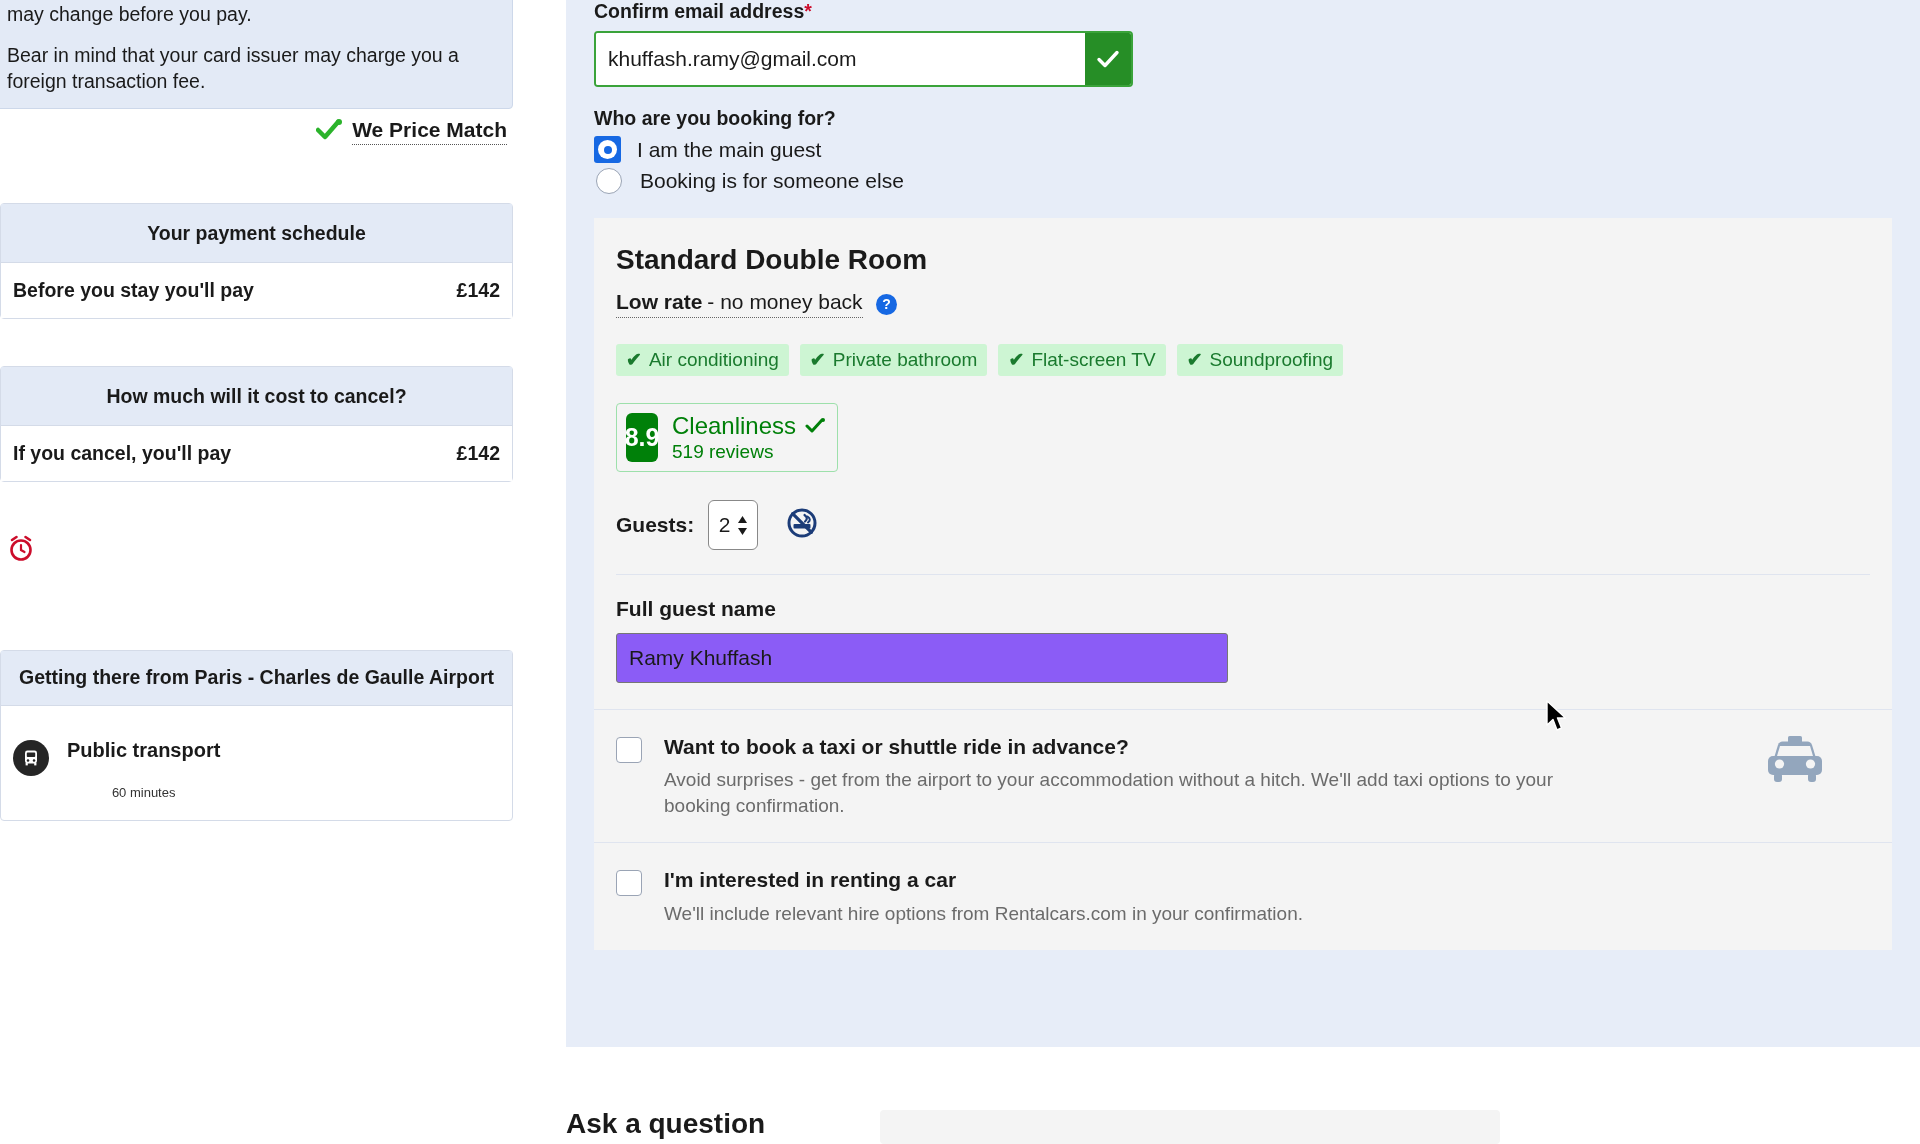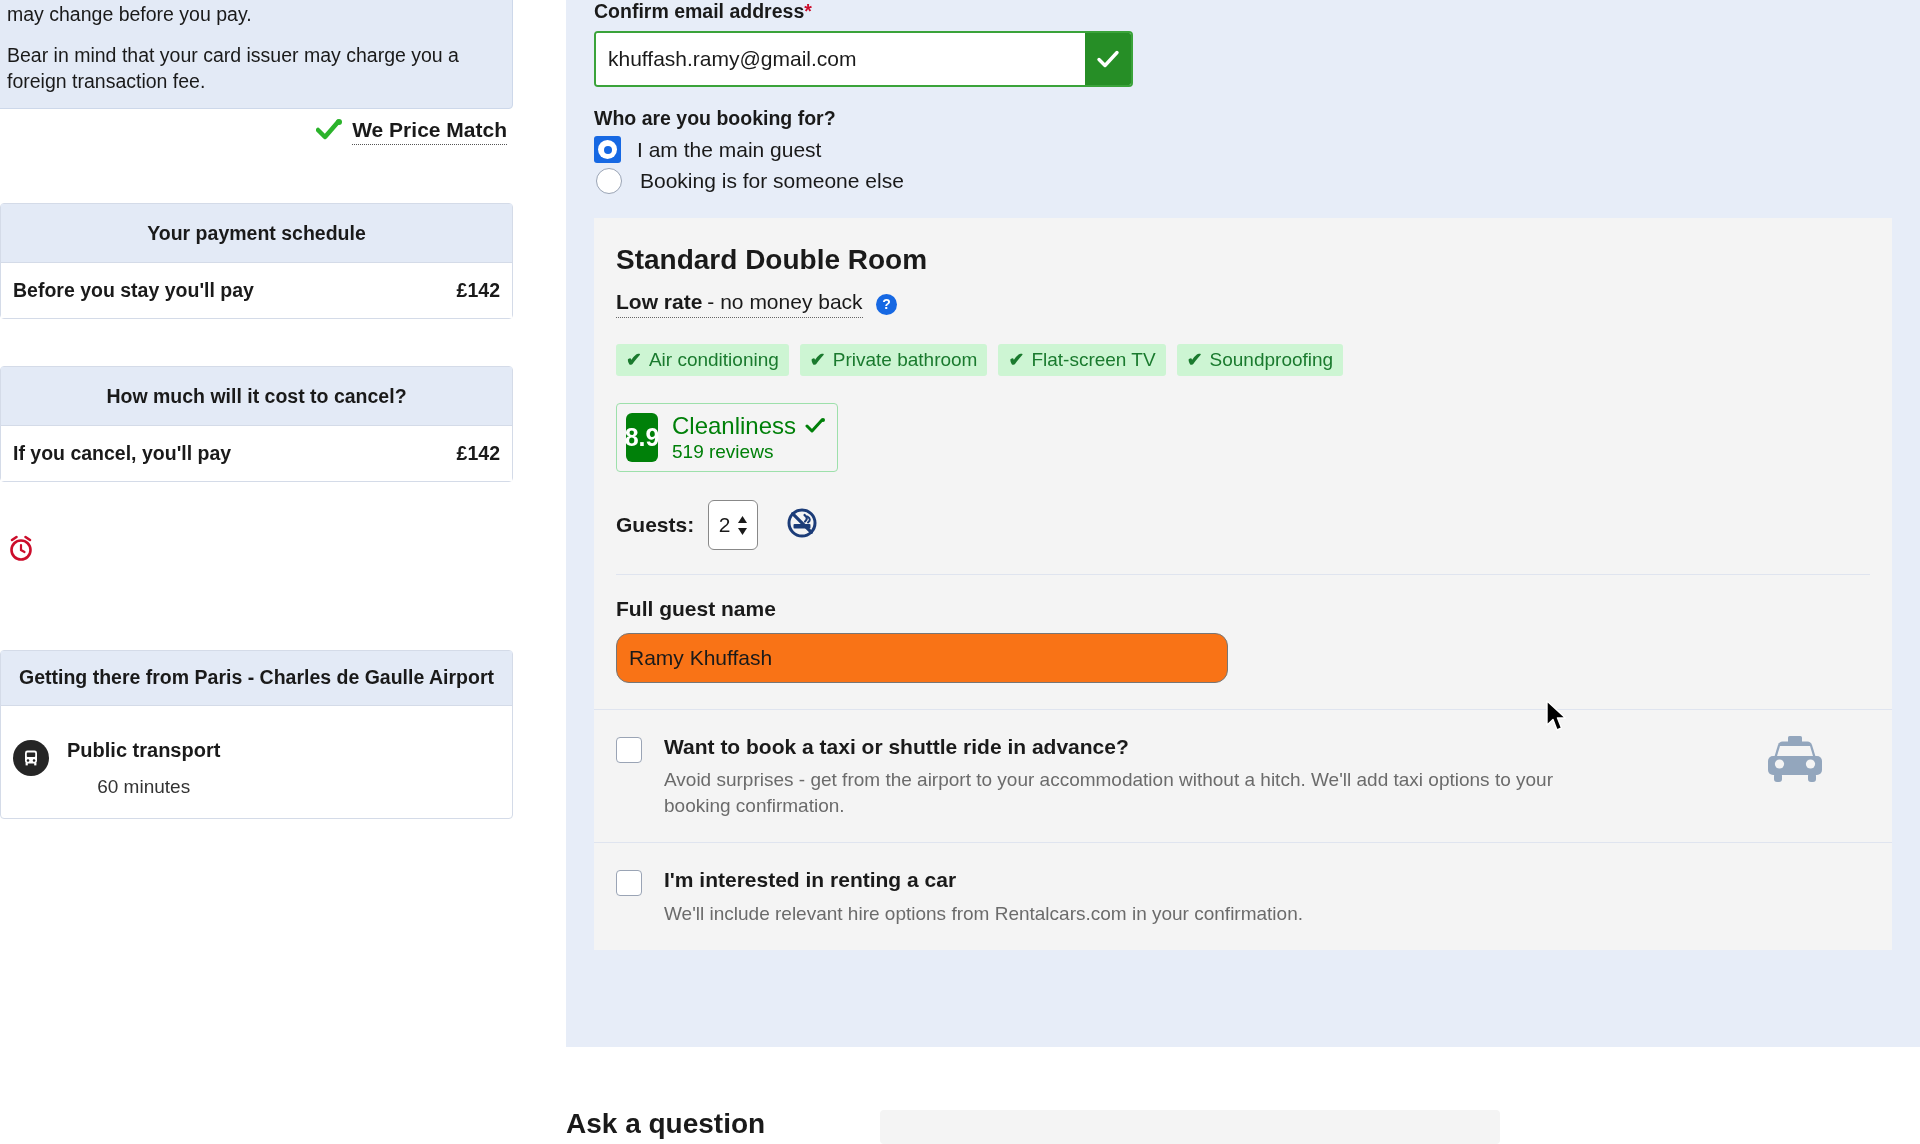--- a/index.html
+++ b/index.html
@@ -93,21 +93,21 @@
     font-weight:bold;font-size:19.5px;line-height:1.33;color:#1a1a1a;
     border-bottom:1px solid #d4dbe8;
   }
   .gt-body{display:flex;align-items:flex-start;padding:32px 12px 20px 12px;}
   .bus-circle{
     width:36px;height:36px;border-radius:50%;
     background:#262626;flex:0 0 auto;margin-right:18px;margin-top:2px;
     display:flex;align-items:center;justify-content:center;
   }
   .gt-title{font-size:20px;font-weight:bold;color:#1a1a1a;line-height:1.2;}
-  .gt-sub{font-size:19px;color:#333;margin-top:14px;}
+  .gt-sub{font-size:13px;color:#333;margin-top:23px;}
 
   
   .right-col{
     position:absolute;left:566px;top:-40px;width:1354px;
     background:#e7edf8;
     padding:40px 0 0 0;
     box-sizing:border-box;
     height:1087px;
   }
   .rc-inner{padding:0 28px 0 28px;}
@@ -207,21 +207,21 @@
   .stepper .val{font-size:21px;color:#1a1a1a;}
   .stepper .arrows{display:flex;flex-direction:column;gap:3px;}
   .smoke-ico{margin-left:28px;cursor:pointer;}
 
   .hr-light{border-top:1px solid #dfe4ef;margin:24px 0 0 0;}
 
   .guest-name-sec{padding:22px 22px 26px 22px;}
   .gn-label{font-size:21px;font-weight:bold;color:#1a1a1a;margin-bottom:12px;}
   .gn-input{
     width:612px;height:50px;box-sizing:border-box;
-    border:1px solid #767676;border-radius:13px;background:#f97316;
+    border:1px solid #767676;border-radius:3px;background:#8b5cf6;
     font-size:21px;padding:0 12px;color:#1a1a1a;
     font-family:"Liberation Sans",sans-serif;outline:none;
   }
 
   .opt-row{
     display:flex;align-items:flex-start;
     border-top:1px solid #dfe4ef;
     padding:24px 22px 24px 22px;position:relative;
   }
   .opt-check{

